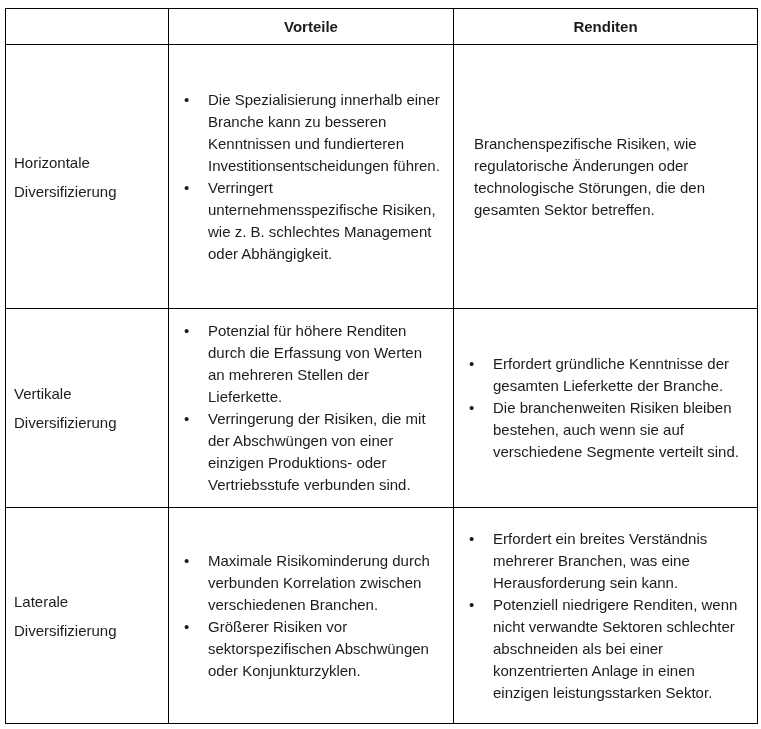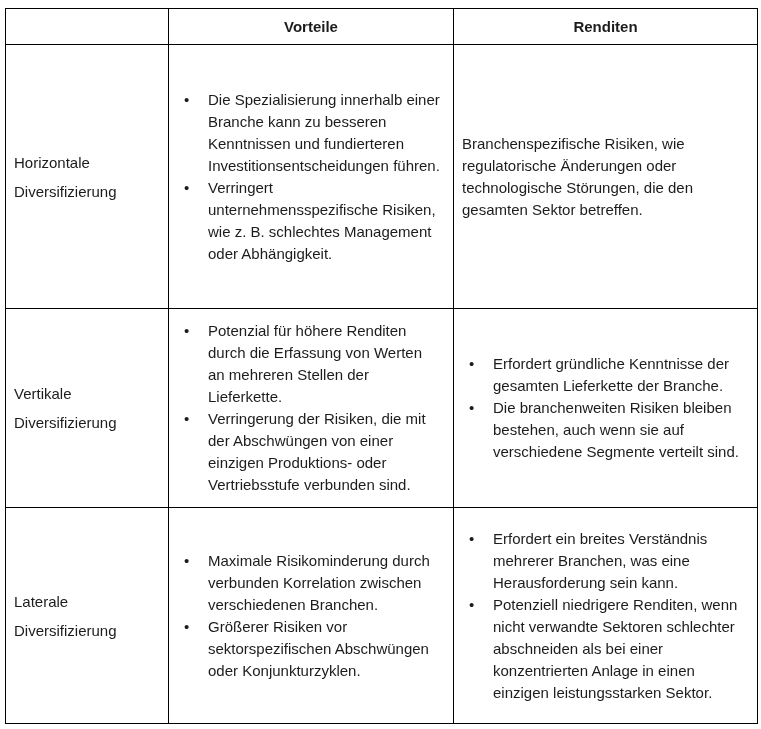--- a/index.html
+++ b/index.html
@@ -72,21 +72,21 @@
     line-height: 22px;
   }
   ul.bullets li::before {
     content: "\2022";
     position: absolute;
     left: 15px;
     top: 0;
     line-height: 22px;
   }
   p.plain {
-    margin: 0;
+    margin: 12px;
     padding-left: 8px;
     padding-right: 8px;
     line-height: 22px;
   }
 </style>
 </head>
 <body>
 
 <div class="page">
   <table class="div-table">

